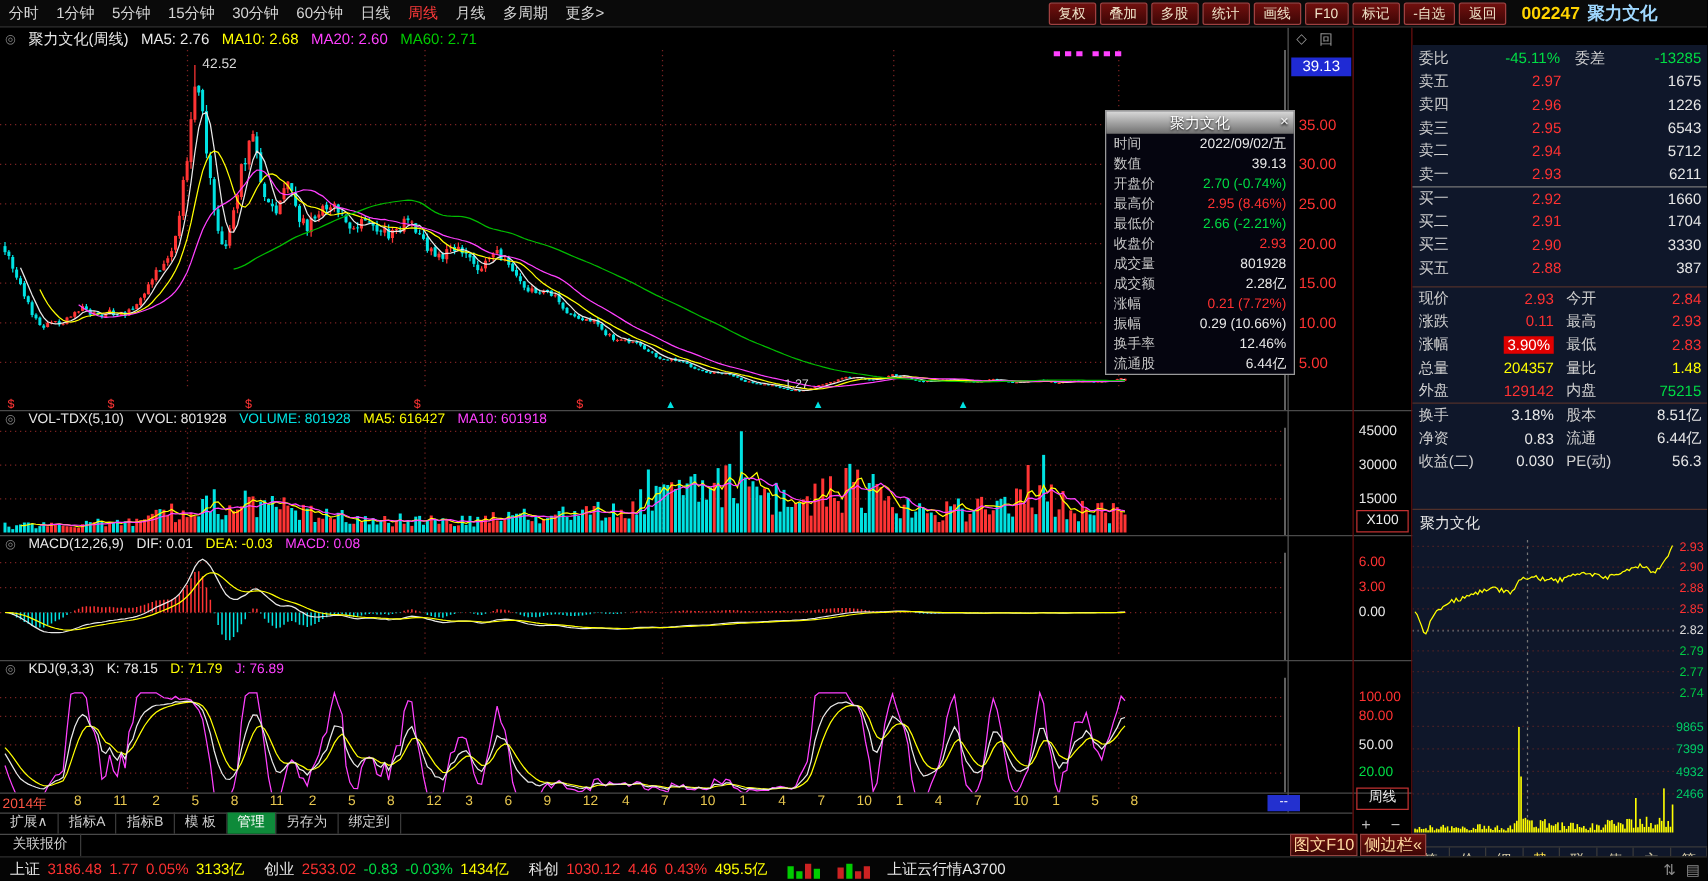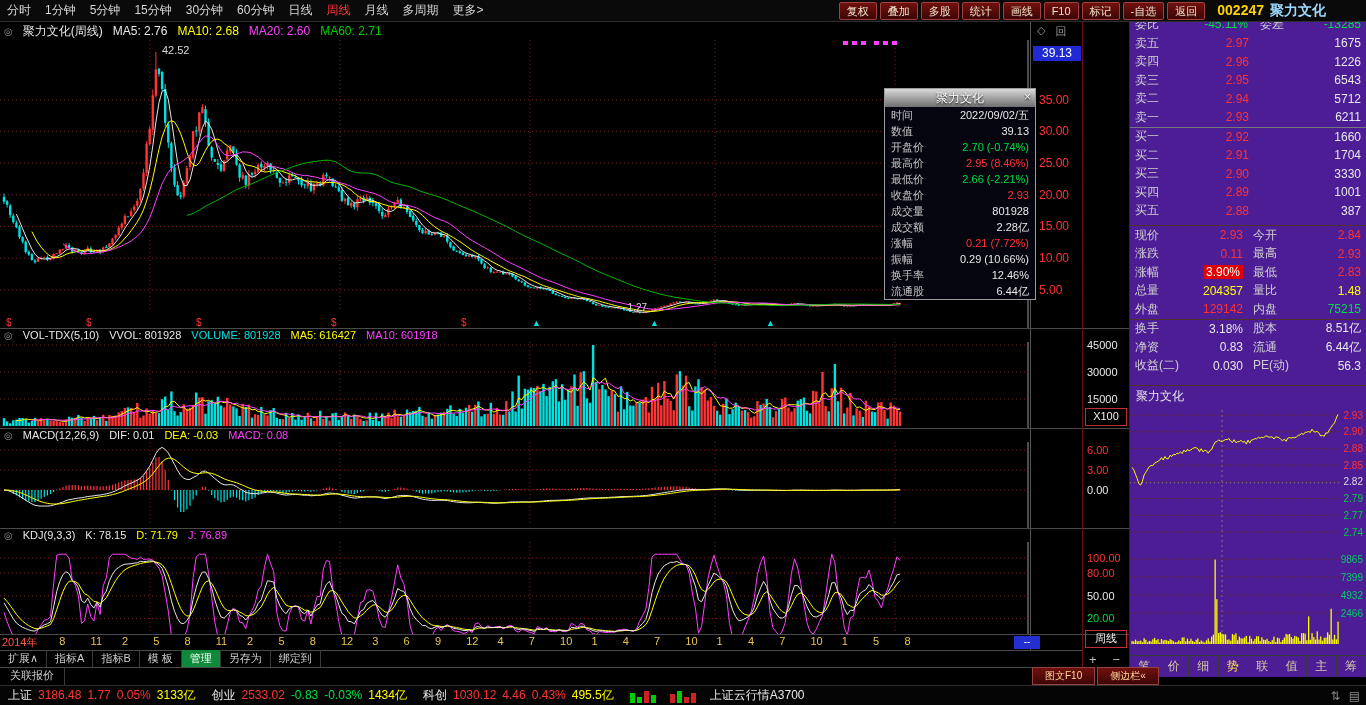--- a/index.html
+++ b/index.html
@@ -42,40 +42,40 @@
 .scrollbox{position:absolute;left:1014px;top:636px;width:26px;height:13px;background:#2330cf;
   color:#fff;font-size:10px;text-align:center;line-height:12px;z-index:6}
 
 
 .tabsrow1{position:absolute;left:0;top:650px;width:1082px;height:17px;display:flex;font-size:11px;z-index:5}
 .tab1{padding:0 8px;line-height:16px;border-right:1px solid #3a3a3a;color:#cfcfcf}
 .tab1.active{background:#0e8a3a;color:#fff}
 .tabsrow2{position:absolute;left:0;top:667px;width:1082px;height:18px;display:flex;font-size:11px;z-index:5}
 .tab2{padding:0 10px;line-height:17px;border-right:1px solid #3a3a3a;color:#cfcfcf}
 .f10btns{position:absolute;left:1032px;top:667px;width:98px;height:18px;display:flex;gap:2px;z-index:7}
-.fbtn{padding:0 12px;background:linear-gradient(#71100e,#3c0605);border:1px solid #93423f;
-  color:#ffd9a0;font-size:10px;line-height:15px;white-space:nowrap}
+.fbtn{padding:0 2px;background:linear-gradient(#71100e,#3c0605);border:1px solid #93423f;
+  color:#ffd9a0;font-size:13px;line-height:15px;white-space:nowrap}
 
 
 .axiscol{position:absolute;left:1030px;top:22px;width:52px;height:628px;border-left:1px solid #555;z-index:5}
 .axis-icons{position:absolute;top:2px;left:6px;display:flex;gap:10px;color:#9a9a9a;font-size:11px}
 .cross-val{position:absolute;left:2px;top:24px;width:48px;background:#1f2ad4;color:#fff;
   text-align:center;font-size:12px;line-height:15px}
 .axis-label{position:absolute;left:0;width:50px;padding-left:8px;color:#ff3232;font-size:12px;line-height:14px}
 
 
 .strip{position:absolute;left:1082px;top:22px;width:48px;height:663px;
   border-left:1px solid #6b0f0f;border-right:1px solid #6b0f0f;z-index:5}
 .strip .slabel{position:absolute;left:4px;font-size:11px;line-height:14px;white-space:nowrap}
 .strip .sbox{position:absolute;left:2px;width:42px;border:1px solid #c03030;color:#eee;
   text-align:center;font-size:11px;line-height:15px;height:18px}
 .strip .pm{position:absolute;left:6px;display:flex;gap:16px;color:#bbb;font-size:13px}
 
 
-.rpanel{position:absolute;left:1130px;top:14px;width:236px;height:663px;background:#4c1d95;z-index:5}
+.rpanel{position:absolute;left:1130px;top:36px;width:236px;height:663px;background:#0f172a;z-index:5}
 .qrow{display:flex;align-items:center;height:18.5px;padding:0 5px;font-size:12px;white-space:nowrap}
 .wb{height:20px}
 .ql{color:#cfcfcf;width:36px;flex:0 0 auto}
 .qp{width:78px;text-align:right}
 .qv{flex:1;text-align:right;color:#e8e8e8}
 .red{color:#ff3232}.green{color:#00dd45}
 .half{flex:1;display:flex;justify-content:space-between;align-items:center}
 .half+.half{margin-left:10px}
 .qsec.bids{border-top:1px solid #777}
 .qsec.stats{border-top:1px solid #51302a;margin-top:5px}
@@ -1544,25 +1544,20 @@
             <span class="ql">买二</span>
             <span class="qp red">2.91</span>
             <span class="qv">1704</span>
           </div>
           <div class="qrow">
             <span class="ql">买三</span>
             <span class="qp red">2.90</span>
             <span class="qv">3330</span>
           </div>
           <div class="qrow">
-            <span class="ql">买四</span>
-            <span class="qp red">2.89</span>
-            <span class="qv">1001</span>
-          </div>
-          <div class="qrow">
             <span class="ql">买五</span>
             <span class="qp red">2.88</span>
             <span class="qv">387</span>
           </div>
         </div>
         <div class="qsec stats">
           <div class="qrow">
             <span class="half">
               <span class="ql">现价</span>
               <span style="color:#ff3232">2.93</span>

